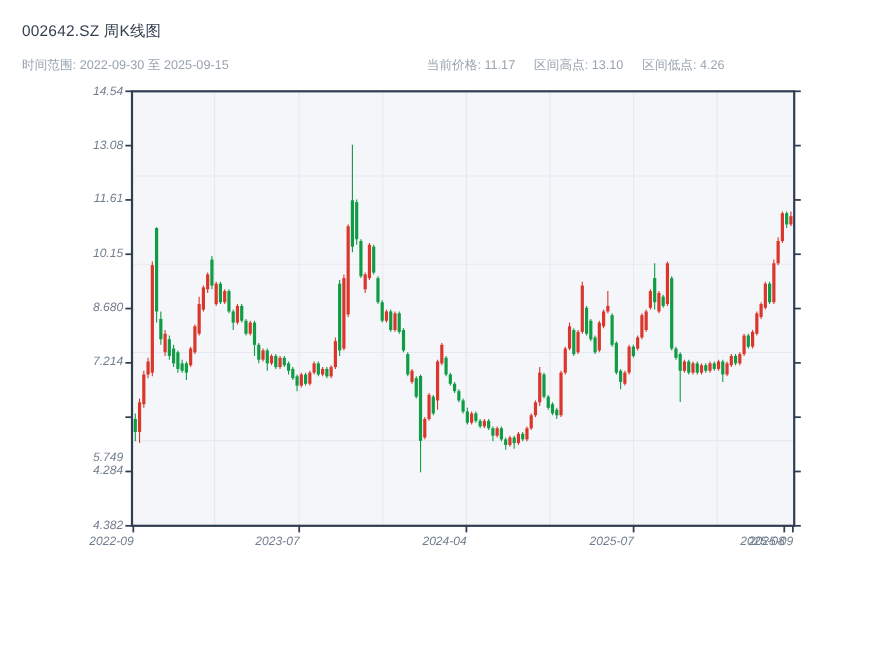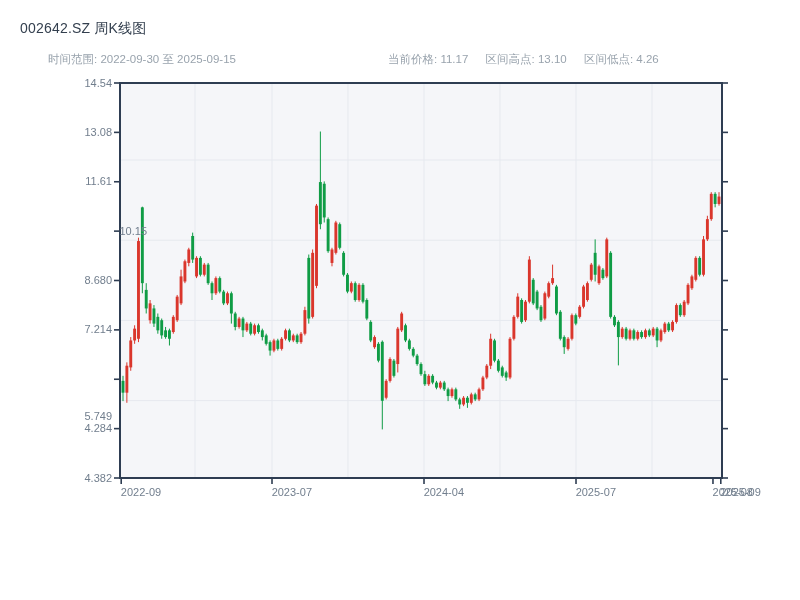--- a/index.html
+++ b/index.html
@@ -1,27 +1,27 @@
 <!DOCTYPE html>
 <html><head>
 <meta charset="utf-8">
 <style>
   html,body{margin:0;padding:0;background:#ffffff;}
   .page{position:relative;width:800px;height:600px;background:#ffffff;overflow:hidden;
         font-family:"Liberation Sans","DejaVu Sans",sans-serif;}
   .title{position:absolute;left:20px;top:20px;font-size:14px;font-weight:500;color:#333f4e;letter-spacing:.2px;}
   .subrow{position:absolute;left:0;top:52px;width:800px;height:16px;}
-  .daterange{position:absolute;left:20px;top:0;font-size:11.5px;color:#99a3ad;margin-left:28px;}
+  .daterange{position:absolute;left:20px;top:0;font-size:11.5px;color:#99a3ad;}
   .stats{position:absolute;left:388px;top:0;font-size:11.5px;color:#99a3ad;white-space:nowrap;}
   .stats .stat{margin-right:14px;}
   .stats .stat:last-child{margin-right:0;}
-  .chart-wrap{position:absolute;left:0;top:0;width:800px;height:444px;}
+  .chart-wrap{position:absolute;left:0;top:0;width:800px;height:444px;font-style:italic;}
   svg{position:absolute;left:0;top:0;}
   .ylabel{position:absolute;width:112px;text-align:right;font-size:11px;color:#717e8d;line-height:13px;}
-  .xlabel{position:absolute;width:80px;text-align:right;font-size:11px;color:#717e8d;line-height:13px;}
+  .xlabel{position:absolute;width:80px;text-align:left;font-size:11px;color:#717e8d;line-height:13px;}
 </style>
 </head>
 <body>
 
 <div class="page">
   <div class="title">002642.SZ 周K线图</div>
 
   <div class="subrow">
     <span class="daterange">时间范围: 2022-09-30 至 2025-09-15</span>
     <span class="stats">
@@ -378,21 +378,21 @@
         <line x1="272.005" y1="478" x2="272.005" y2="484" stroke="#2e3d52" stroke-width="1.6"></line>
         <line x1="424.01" y1="478" x2="424.01" y2="484" stroke="#2e3d52" stroke-width="1.6"></line>
         <line x1="576.015" y1="478" x2="576.015" y2="484" stroke="#2e3d52" stroke-width="1.6"></line>
         <line x1="712.97" y1="478" x2="712.97" y2="484" stroke="#2e3d52" stroke-width="1.6"></line>
         <line x1="720.796" y1="478" x2="720.796" y2="484" stroke="#2e3d52" stroke-width="1.6"></line>
       </svg>
     <div id="ylabels">
         <span class="ylabel" style="left: 0px; top: 76.5px;">14.54</span>
         <span class="ylabel" style="left: 0px; top: 125.875px;">13.08</span>
         <span class="ylabel" style="left: 0px; top: 175.25px;">11.61</span>
-        <span class="ylabel" style="left: 0px; top: 224.625px; padding-left: 35px;">10.15</span>
+        <span class="ylabel" style="left: 0px; top: 224.625px;">10.15</span>
         <span class="ylabel" style="left: 0px; top: 274px;">8.680</span>
         <span class="ylabel" style="left: 0px; top: 323.375px;">7.214</span>
         <span class="ylabel" style="left: 0px; top: 372.75px; margin-top: 37px;">5.749</span>
         <span class="ylabel" style="left: 0px; top: 422.125px;">4.284</span>
         <span class="ylabel" style="left: 0px; top: 471.5px;">4.382</span>
       </div>
     <div id="xlabels">
         <span class="xlabel" style="left: 81.204px; top: 486px;">2022-09</span>
         <span class="xlabel" style="left: 232.005px; top: 486px;">2023-07</span>
         <span class="xlabel" style="left: 384.01px; top: 486px;">2024-04</span>

